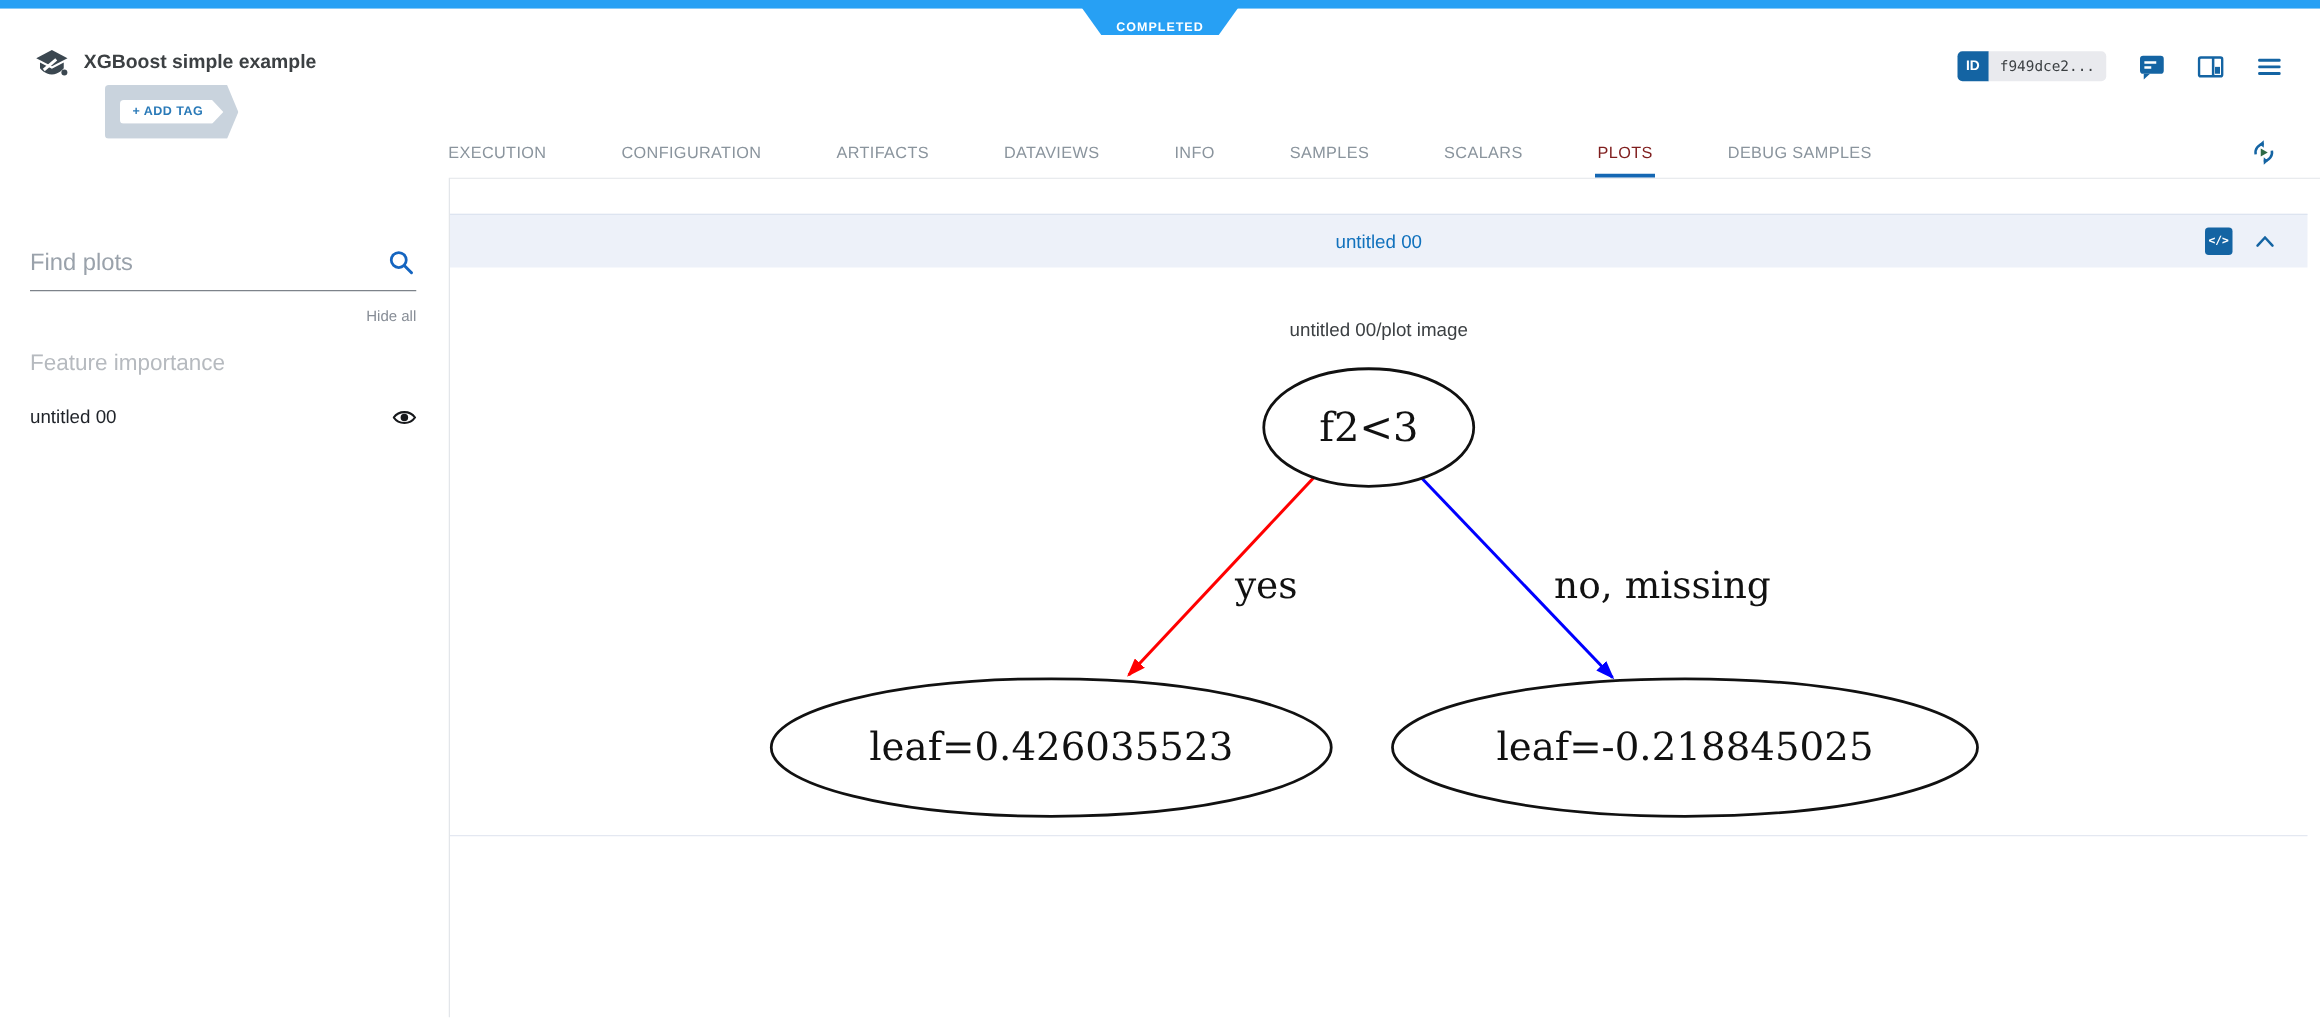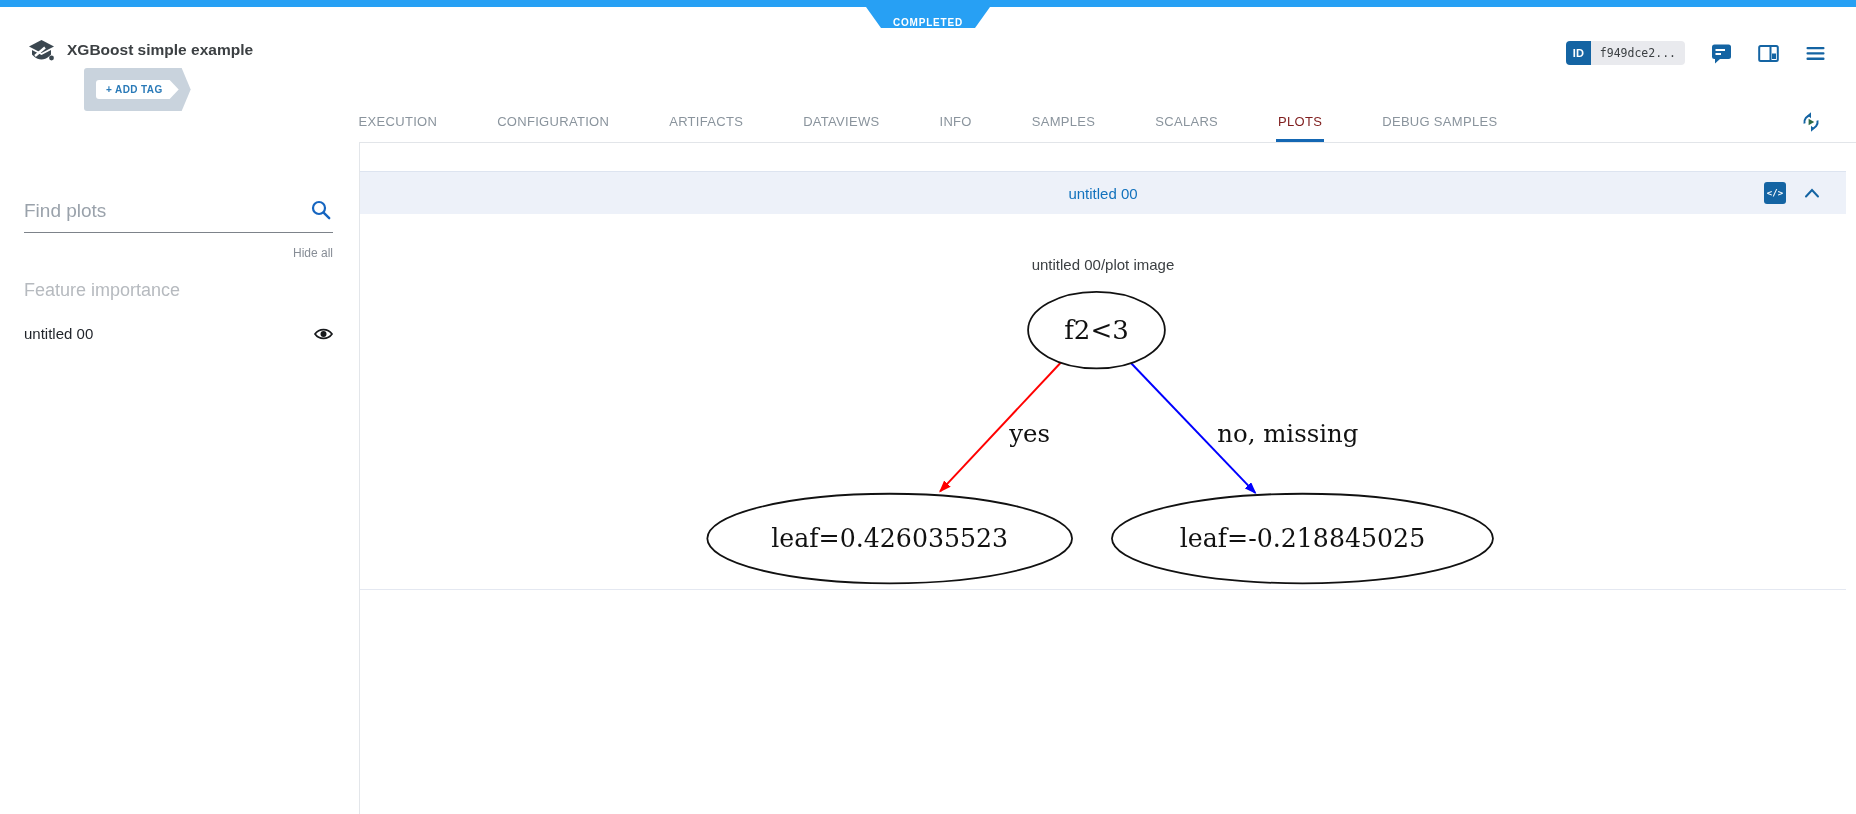--- a/index.html
+++ b/index.html
@@ -113,21 +113,21 @@
   }
   .code-chip {
     width: 22px; height: 22px; background: #1464a3; border-radius: 3px;
     color: #fff; font-size: 9px; font-weight: bold;
     font-family: "DejaVu Sans Mono", monospace;
     display: flex; align-items: center; justify-content: center; cursor: pointer;
   }
   .caret-up { width: 16px; height: 12px; cursor: pointer; }
 
   .panel-body {
-    height: 376px; background: #fff; border-bottom: 1px solid #e4e8f1;
+    height: 455px; background: #fff; border-bottom: 1px solid #e4e8f1;
     display: flex; flex-direction: column; align-items: center;
   }
   .plot-caption { margin-top: 42px; font-size: 15px; color: #3c4043; }
   .tree-svg { margin-top: 5px; }
   .graph-text {
     font-family: "DejaVu Serif", serif; fill: #111111;
   }
 </style>
 </head>
 <body>

